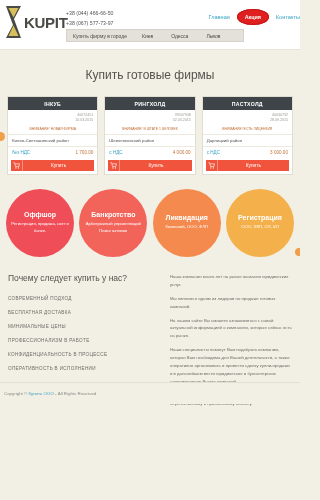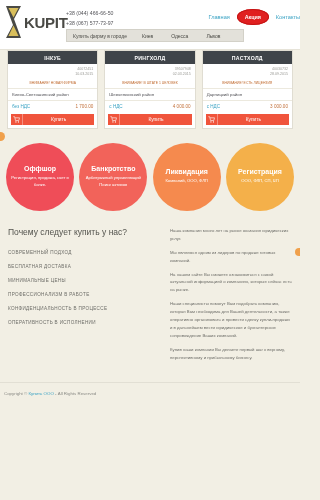--- a/index.html
+++ b/index.html
@@ -232,20 +232,21 @@
     </div>
 
     <div class="subnav">
       <span class="sn-first">Купить фирму в городе</span>
       <a href="#">Киев</a>
       <a href="#">Одесса</a>
       <a href="#">Львов</a>
     </div>
   </div>
 
+  <h1 class="page-title">Купить готовые фирмы</h1>
 
   <div class="cards">
 
     <div class="card">
       <div class="card-head">ІНКУБ</div>
       <div class="card-dates">
         <div>40072451</div>
         <div>10.03.2015</div>
       </div>
       <div class="card-note">ВНИМАНИЕ! НОВАЯ ФИРМА</div>

